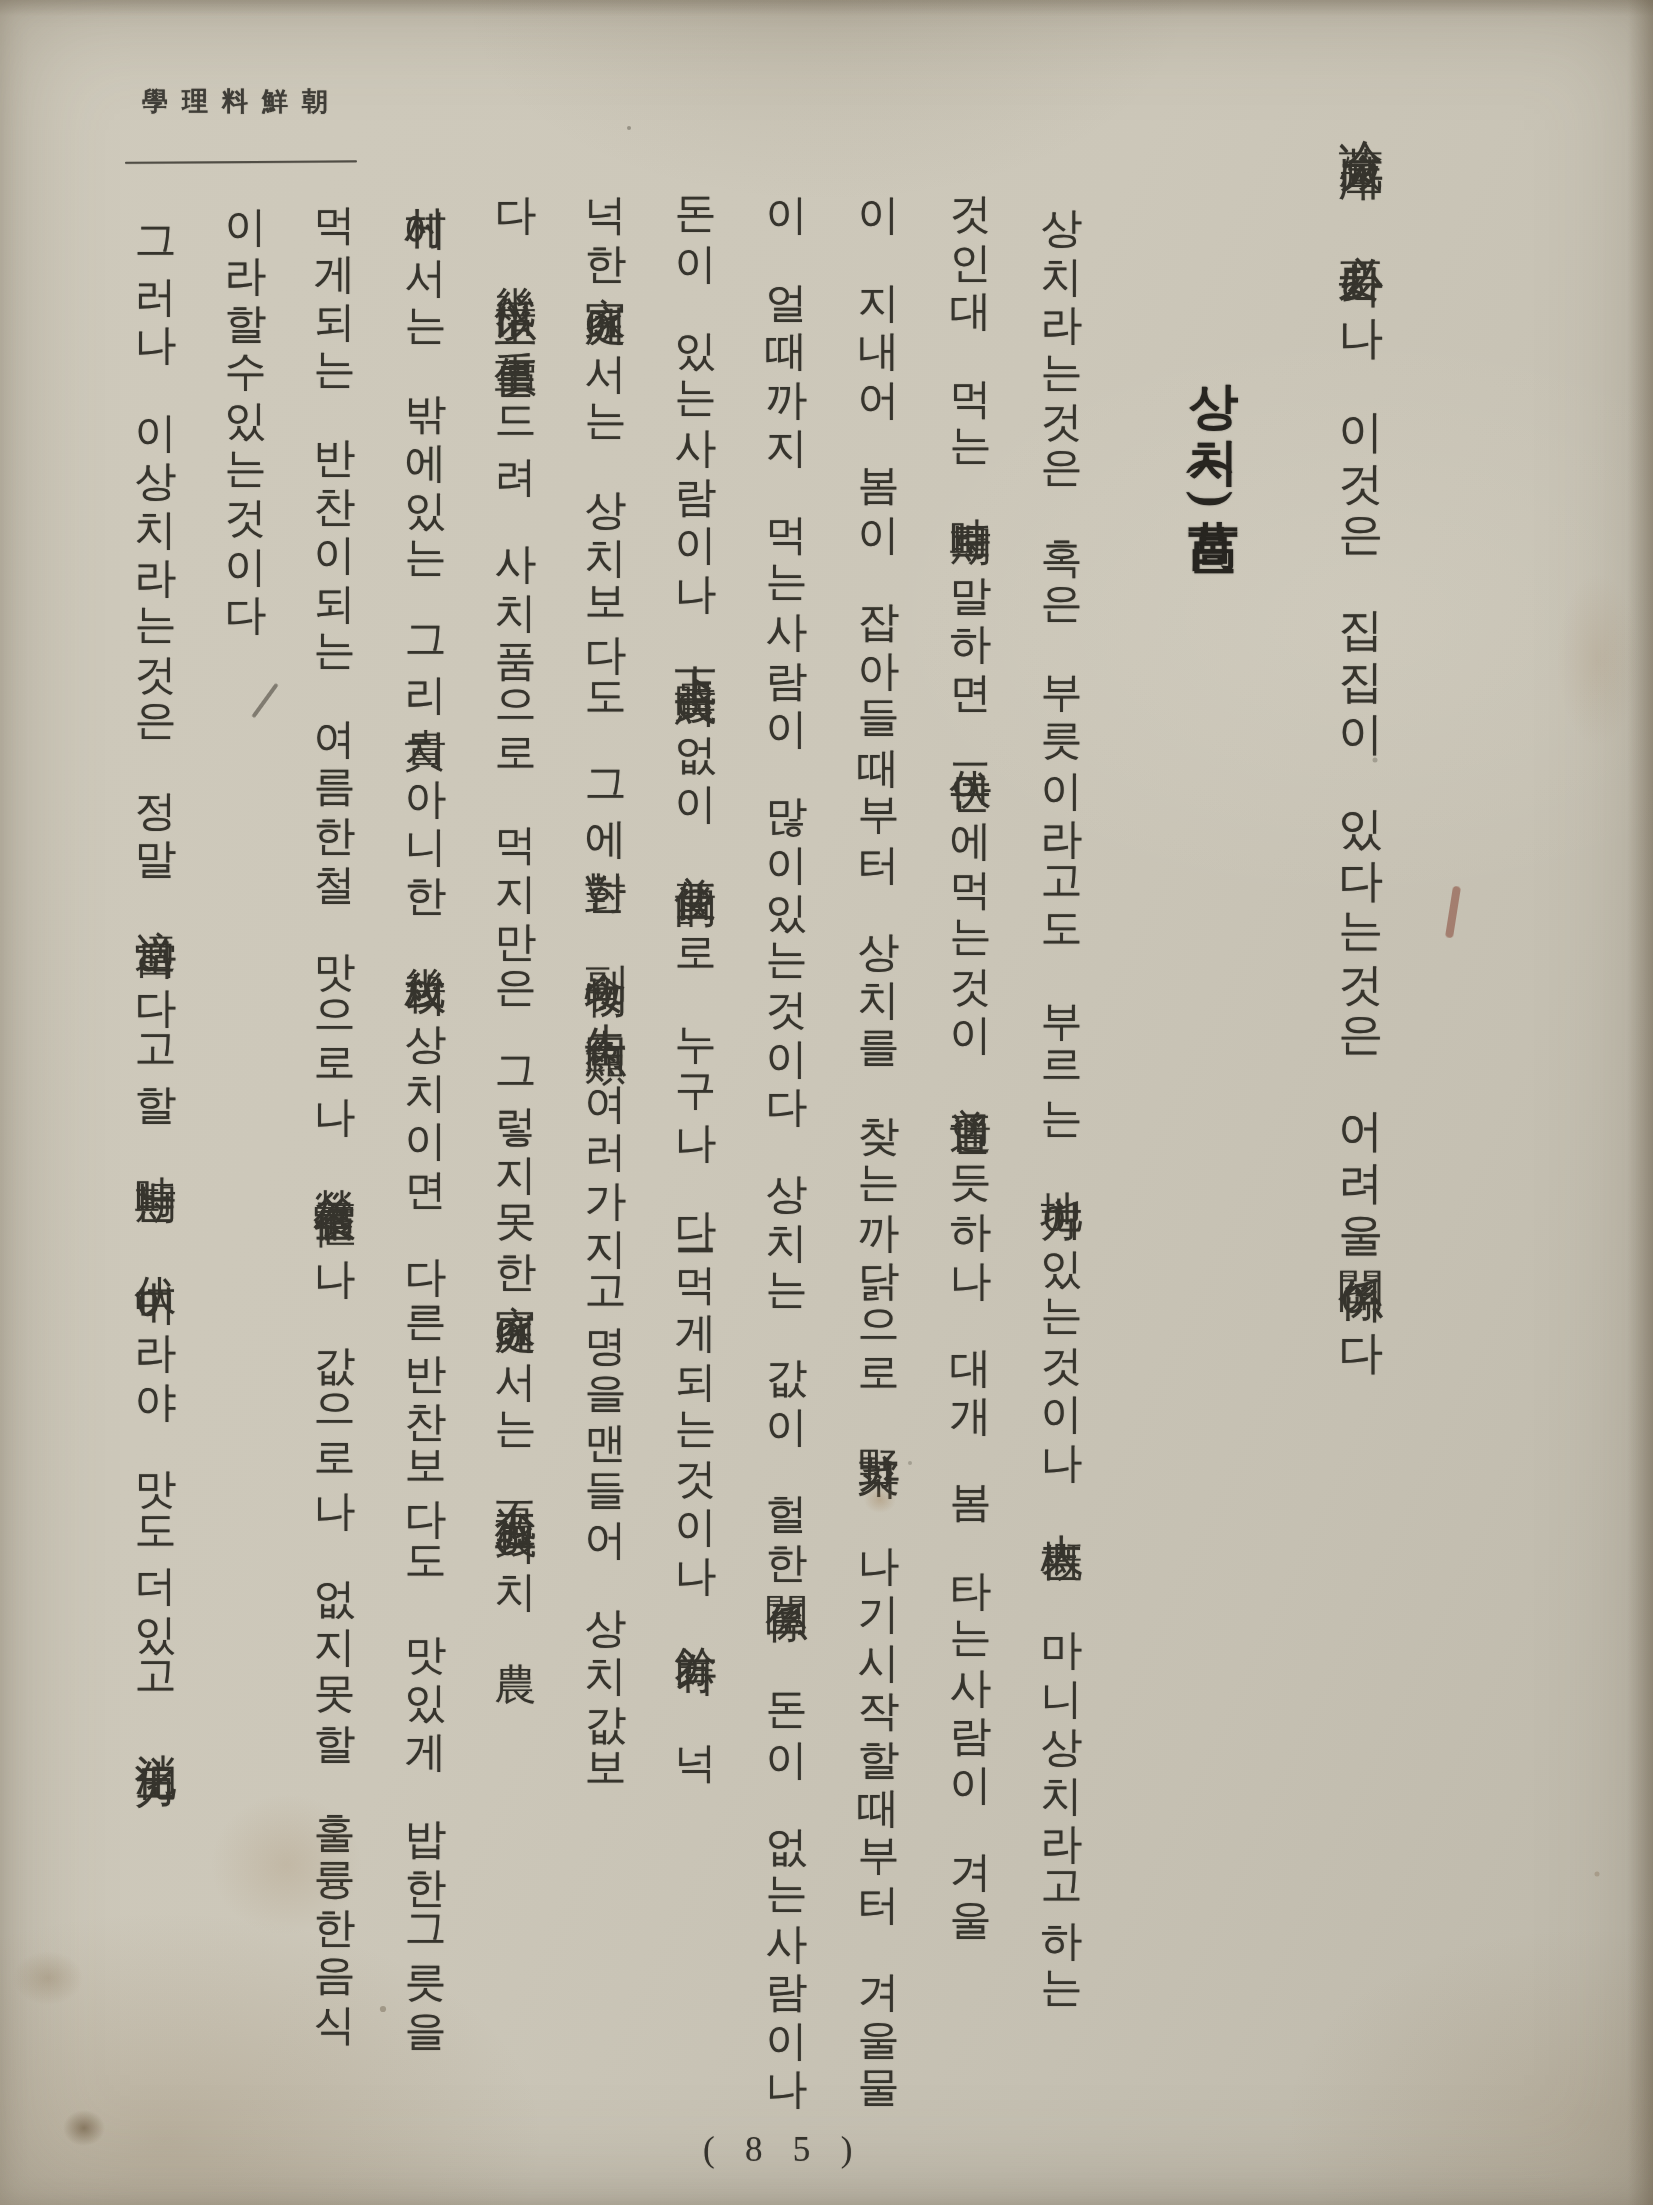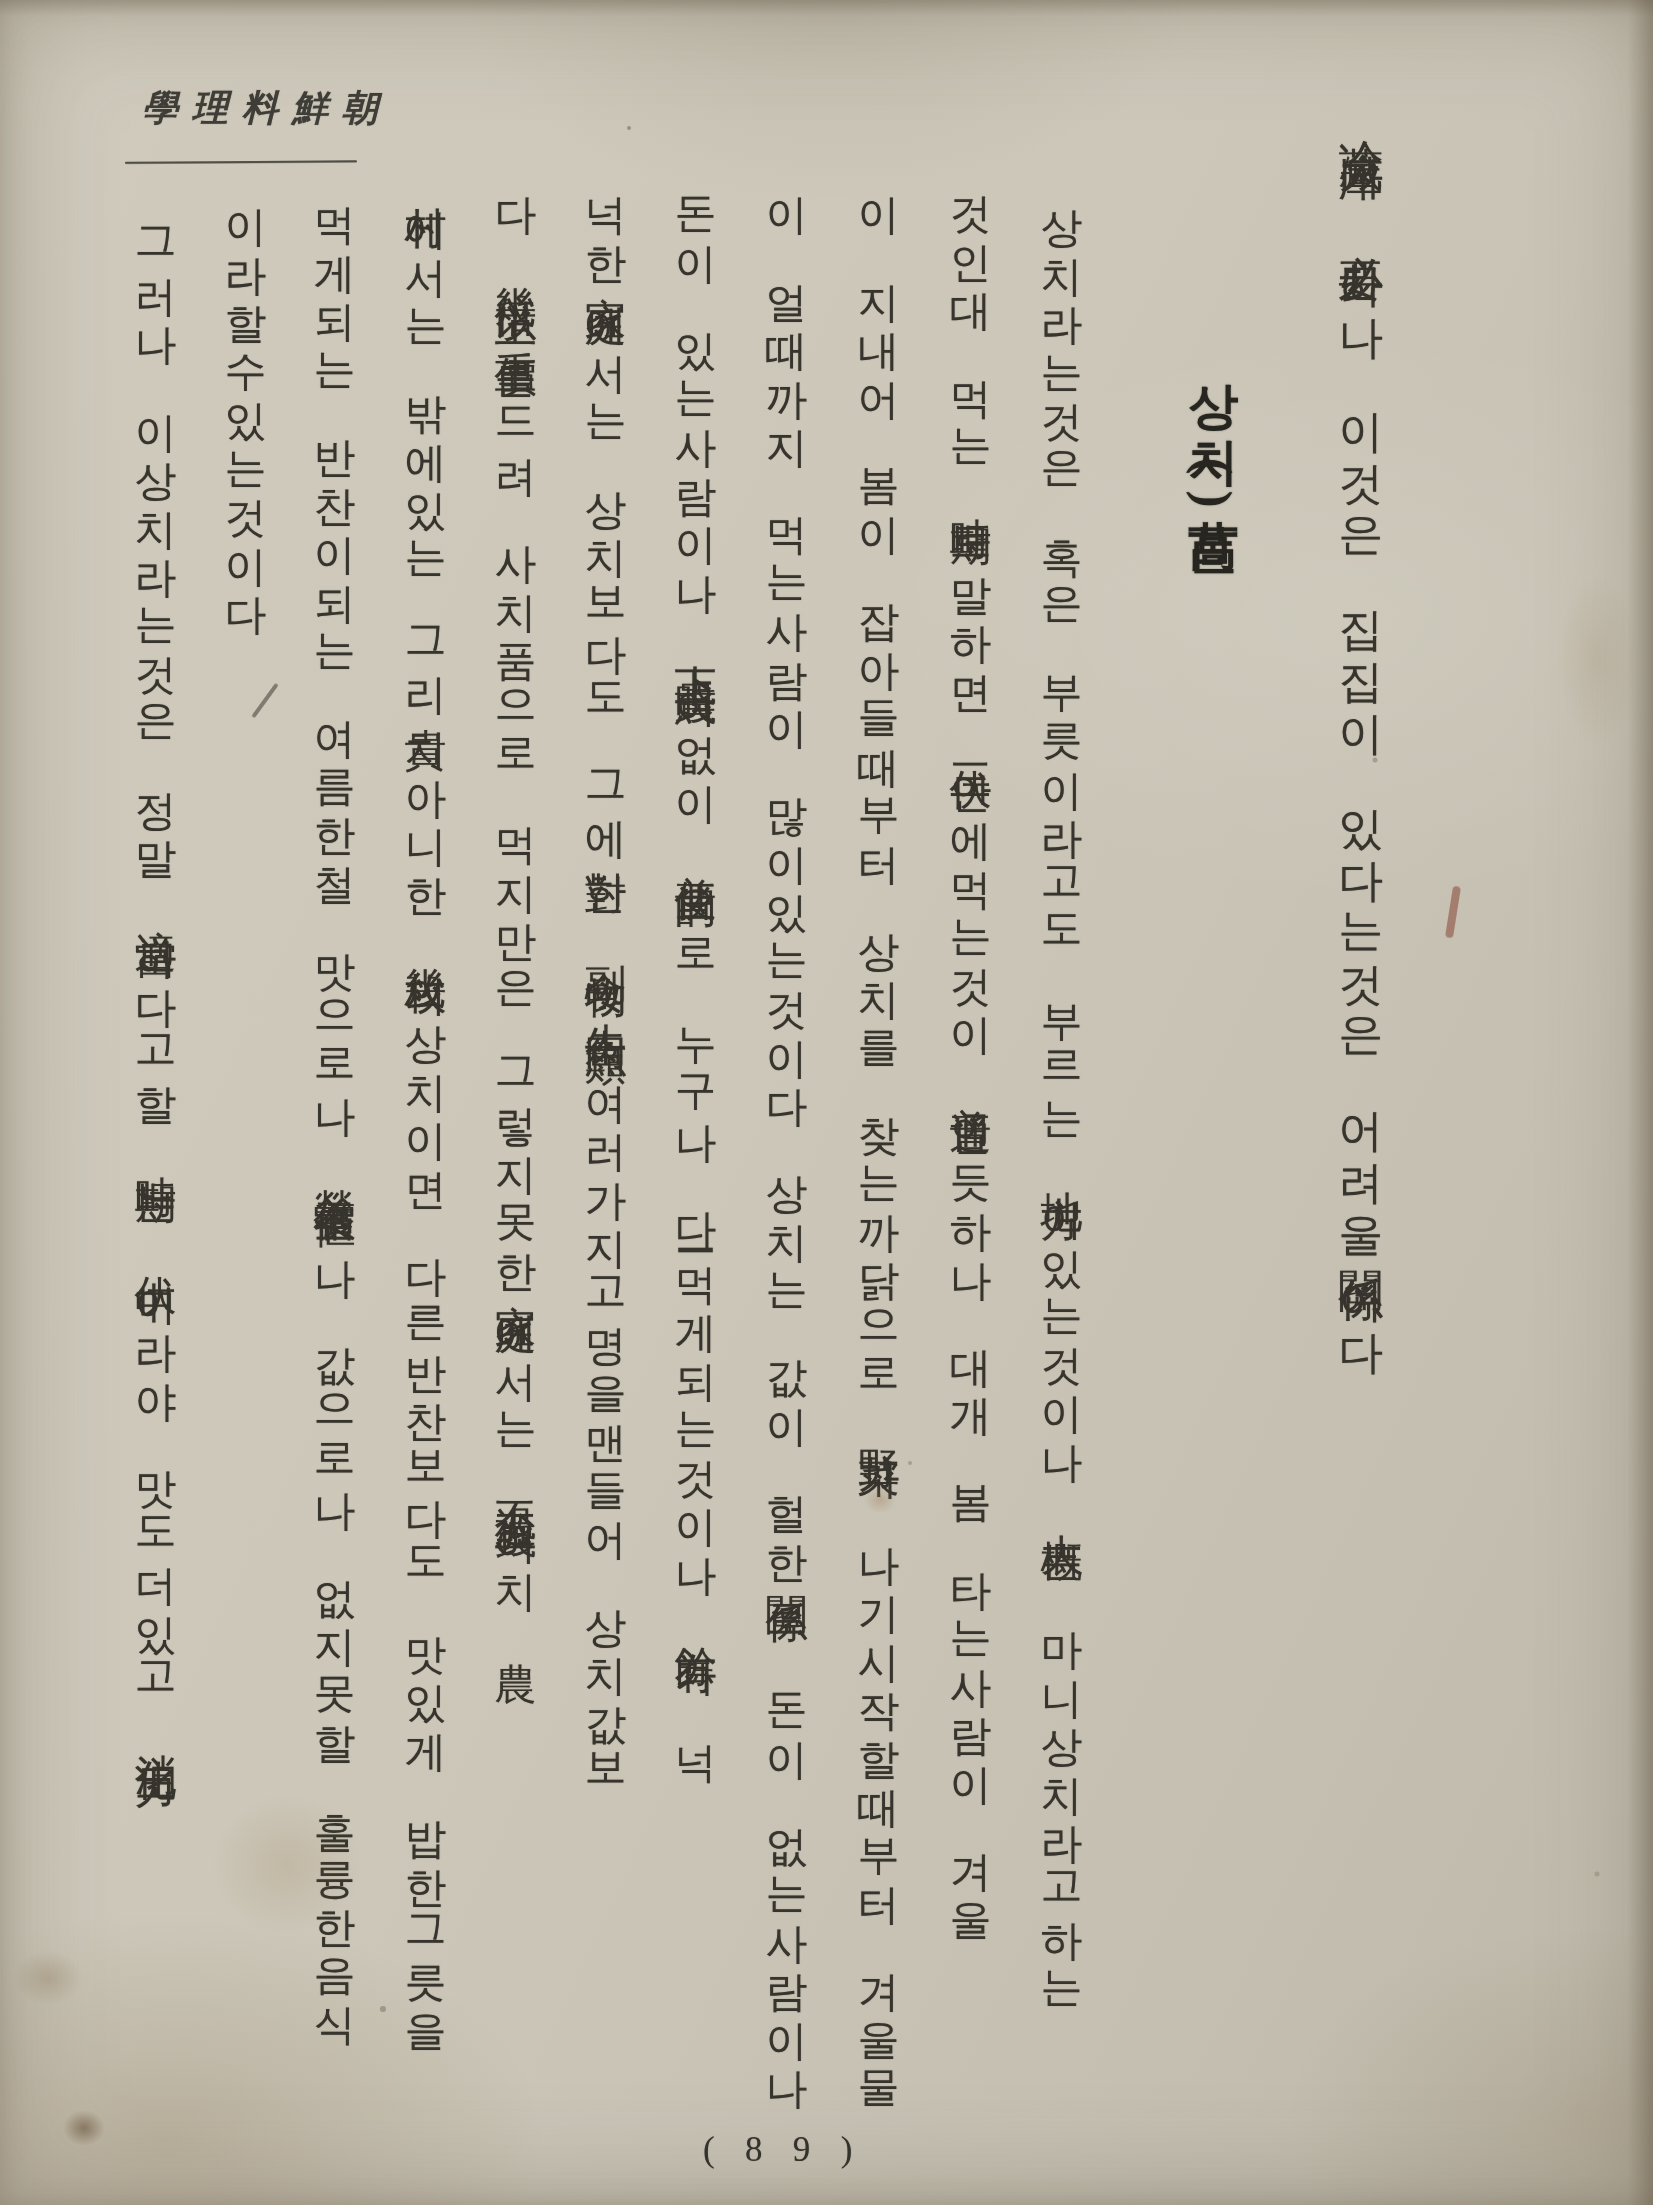--- a/index.html
+++ b/index.html
@@ -42,24 +42,23 @@
   .c4 {left:764px;top:166px;}
   .c5 {left:673px;top:166px;}
   .c6 {left:583px;top:166px;}
   .c7 {left:493px; top:166px;}
   .c8 {left:403px; top:174px;}
   .c9 {left:312px; top:176px;}
   .c10{left:223px; top:178px;}
   .c11{left:133px; top:199px;}
   .running-head{
     position:absolute;left:142px;top:84px;
-    font-size:36px;font-weight:600;letter-spacing:14px;
+    font-size:26px;font-weight:600;letter-spacing:14px;
     color:#3f3d37;text-shadow:0 0 1.1px rgba(50,48,42,.5);
     white-space:pre;
-    font-style:italic;
   }
   .head-rule{
     position:absolute;left:125px;top:161px;width:232px;height:2.2px;
     background:#514e46;border-radius:1.6px;transform:rotate(-0.4deg);
     box-shadow:0 0.5px 0.5px rgba(50,48,42,.3);
   }
   .folio{
     position:absolute;left:703px;top:2130px;
     font-size:35px;letter-spacing:10.8px;color:#34322c;
     text-shadow:0 0 1.1px rgba(50,48,42,.4);white-space:pre;
@@ -108,21 +107,21 @@
   <div class="vcol c3">이 지내어 봄이 잡아들때부터 상치를 찾는까닭으로 野菜가 나기시작할때부터 겨울물</div>
   <div class="vcol c4">이 얼때까지 먹는사람이 많이있는것이다 상치는 값이 헐한關係로 돈이 없는사람이나</div>
   <div class="vcol c5">돈이 있는사람이나 上下貴賤이없이 普便的으로 누구나 다ー먹게되는것이나 餘有가 넉</div>
   <div class="vcol c6">넉한家庭에서는 상치보다도 그에對한 副食物 牛肉魚類 여러가지고명을맨들어 상치값보</div>
   <div class="vcol c7">다 幾倍以上 重價를드려 사치품으로 먹지만은 그렇지못한家庭에서는 不過五錢어치 農</div>
   <div class="vcol c8">村에서는 밖에있는 그리貴치아니한 幾枚의상치이면 다른반찬보다도 맛있게 밥한그릇을</div>
   <div class="vcol c9">먹게되는 반찬이되는 여름한철 맛으로나 榮養價値로나 값으로나 없지못할 훌륭한음식</div>
   <div class="vcol c10">이라할수있는것이다</div>
   <div class="vcol c11">그러나 이상치라는것은 정말 適當하다고할 時期는 伏中이라야 맛도더있고 消化力도</div>
 
-  <div class="folio">( 8 9 )</div>
+  <div class="folio">( 8 5 )</div>
 
   <div class="stain stain-red"></div>
   <div class="stain pen-mark"></div>
   <div class="stain blob-1"></div>
   <div class="stain blob-2"></div>
   <div class="stain blob-3"></div>
   <div class="stain blob-4"></div>
   <div class="stain blob-5"></div>
   <div class="stain edge-right"></div>
   <div class="stain edge-top"></div>

